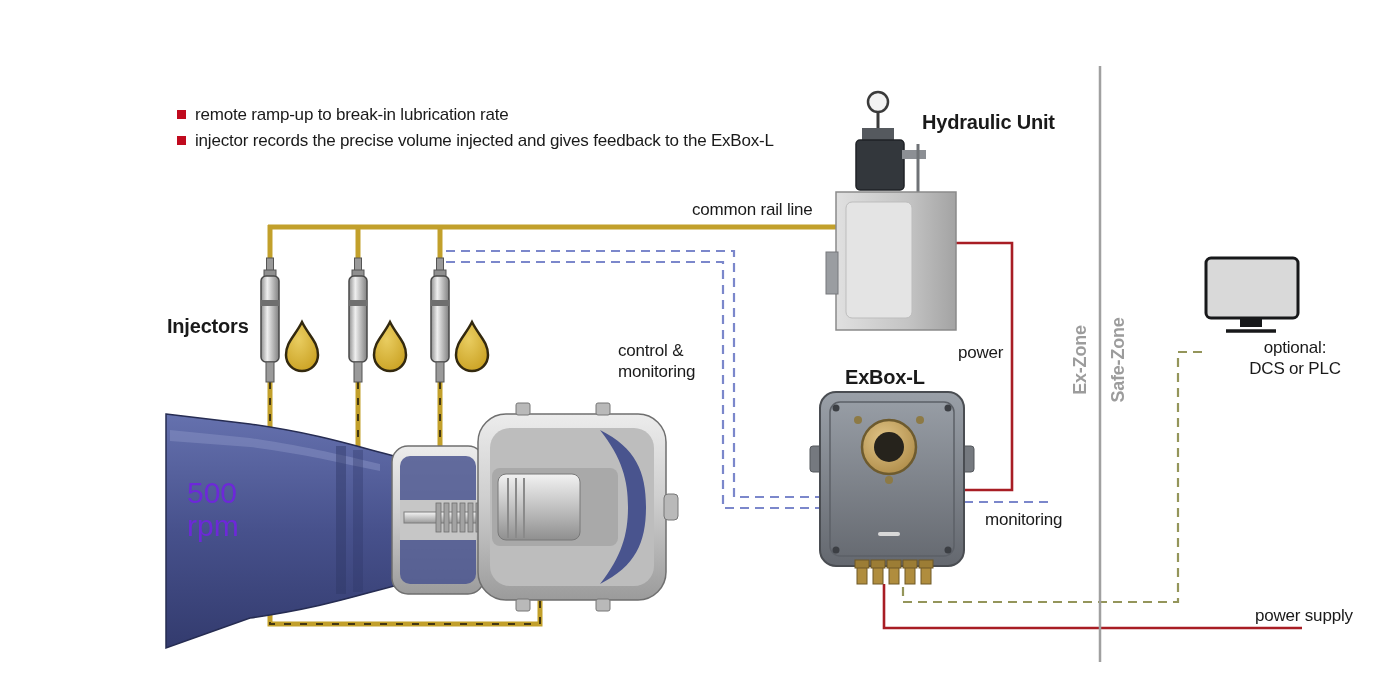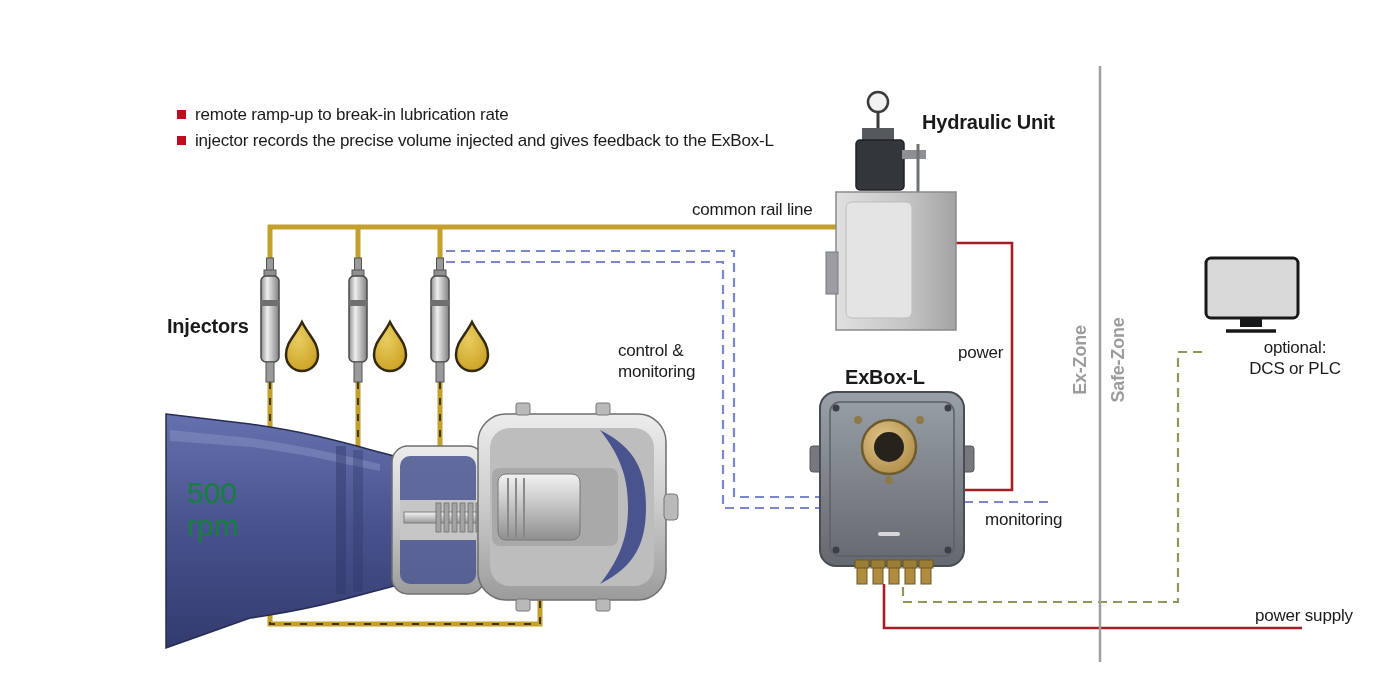--- a/index.html
+++ b/index.html
@@ -9,21 +9,21 @@
   .lbl{position:absolute;white-space:nowrap;}
   .h1{font-size:21px;font-weight:700;}
   .h2{font-size:20px;font-weight:700;}
   .small{font-size:17px;}
   .bullets{position:absolute;left:177px;top:105px;}
   .bullet-row{display:flex;align-items:flex-start;margin-bottom:7px;font-size:17px;line-height:19px;}
   .bullet-sq{width:9px;height:9px;margin:5px 9px 0 0;flex:0 0 9px;}
   .rot{transform:rotate(-90deg);text-align:center;font-size:18px;font-weight:700;}
   .center{text-align:center;}
   .right{text-align:left;}
-  .rpm{position:absolute;left:187px;top:476px;color:#15803d;font-size:30px;line-height:33px;font-weight:400;letter-spacing:0;}
+  .rpm{position:absolute;left:187px;top:476px;color:#6d28d9;font-size:30px;line-height:33px;font-weight:400;letter-spacing:0;}
 </style>
 </head>
 <body>
 
 <div id="stage">
 
 <svg id="diagram-svg" width="1400" height="700" viewBox="0 0 1400 700">
   <defs>
     <linearGradient id="metalV" x1="0" y1="0" x2="0" y2="1">
       <stop offset="0" stop-color="#ececec"></stop>

